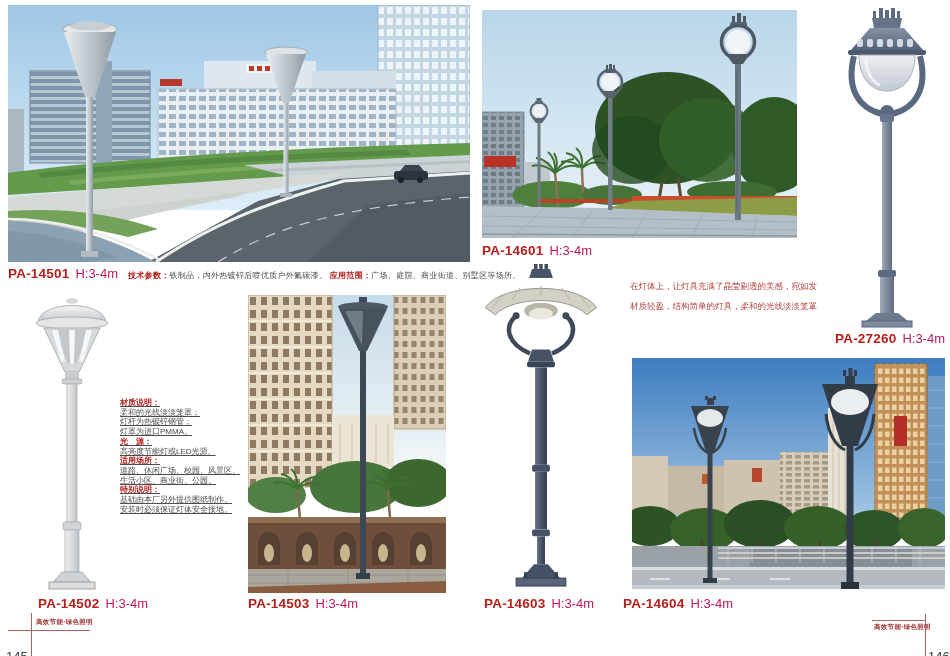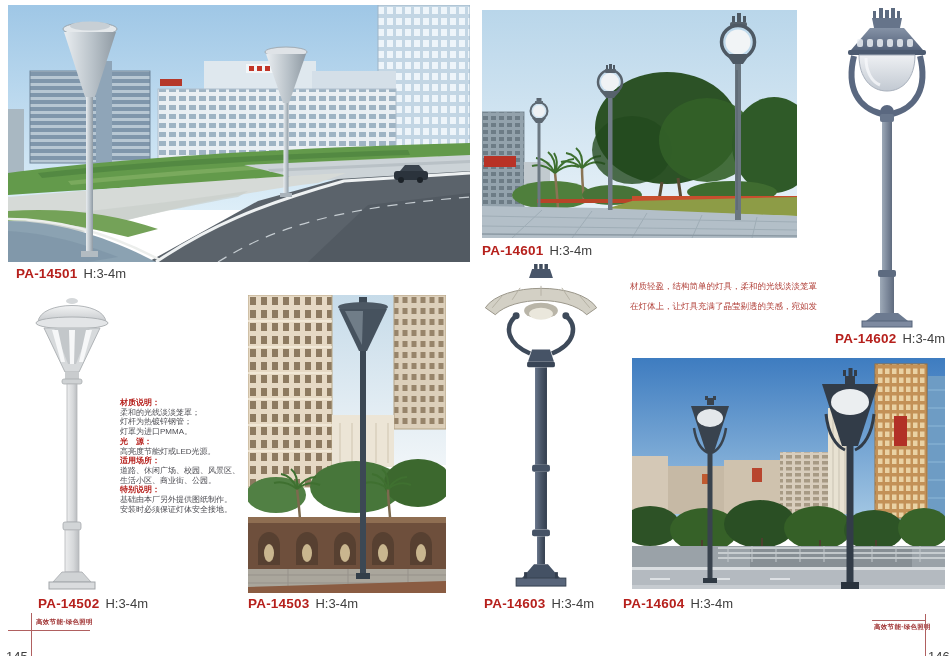--- a/index.html
+++ b/index.html
@@ -4,26 +4,26 @@
 <style>
   html,body{margin:0;padding:0;background:#e9e9e9;}
   .page{position:relative;width:950px;height:656px;background:#ffffff;overflow:hidden;
         font-family:"Liberation Sans",sans-serif;margin:0 auto;}
   .photo{position:absolute;margin:0;overflow:hidden;}
   .photo svg{display:block;width:100%;height:100%;}
   .prod{position:absolute;margin:0;}
   .prod svg{display:block;width:100%;height:100%;}
   .caption{position:absolute;white-space:nowrap;display:flex;align-items:flex-end;}
   .code{font-weight:bold;font-size:13.5px;color:#b6201c;letter-spacing:0.2px;}
-  .size{font-size:13px;color:#404040;margin-left:6px;}
+  .size{font-size:13px;color:#be185d;margin-left:6px;}
   .inline-specs{font-size:8px;margin-left:10px;letter-spacing:0.3px;}
   .sl{color:#b6201c;font-weight:bold;}
   .st{color:#4c4c52;}
   .specs-block{position:absolute;left:120px;top:398px;width:140px;font-size:8px;
-               line-height:9.7px;color:#4c4c52;white-space:nowrap;}
+               line-height:9.7px;color:#4c4c52;white-space:nowrap;text-decoration:underline;}
   .specs-block .heading{color:#b6201c;font-weight:bold;}
   .desc{position:absolute;left:630px;top:277px;font-size:8.5px;line-height:19.5px;
         color:#b2433c;white-space:nowrap;}
   .pagenum{position:absolute;font-size:13px;color:#3c3c3c;margin-top:36px;}
   .slogan{position:absolute;font-size:6.5px;font-weight:bold;color:#a03434;letter-spacing:0.3px;}
   .redline{position:absolute;background:#b06060;}
 </style>
 </head>
 <body>
 
@@ -98,23 +98,27 @@
       <g>
         <ellipse cx="82" cy="24" rx="27" ry="6.5" fill="#e4e8eb" stroke="#9aa5ad"></ellipse>
         <ellipse cx="82" cy="21" rx="20" ry="4.5" fill="#c7cfd5"></ellipse>
         <path d="M56,27 L108,27 L87,92 L77,92 Z" fill="url(#p1lamp)"></path>
         <rect x="78" y="92" width="7" height="154" fill="url(#p1lamp)"></rect>
         <rect x="73" y="246" width="17" height="6" fill="#b3bcc2"></rect>
       </g>
     </svg>
   </figure>
 
-  <div class="caption" style="left:16px;top:266px">
+  <div class="caption" style="left:8px;top:266px">
     <span class="code">PA-14501</span>
     <span class="size">H:3-4m</span>
+    <span class="inline-specs">
+      <span class="sl">技术参数：</span><span class="st">铁制品，内外热镀锌后喷优质户外氟碳漆。</span>
+      <span class="sl">应用范围：</span><span class="st">广场、庭院、商业街道、别墅区等场所。</span>
+    </span>
   </div>
 
   <figure class="photo" style="left:482px;top:10px;width:315px;height:228px">
     <svg viewBox="0 0 315 228" preserveAspectRatio="none">
       <defs>
         <linearGradient id="p2sky" x1="0" y1="0" x2="0" y2="1">
           <stop offset="0" stop-color="#b9d6ea"></stop>
             <stop offset="1" stop-color="#ecf4f9"></stop>
         </linearGradient>
         <pattern id="p2win" width="8" height="7" patternUnits="userSpaceOnUse">
@@ -243,27 +247,27 @@
       <rect x="54" y="108" width="14" height="8" rx="2" fill="#68768c"></rect>
       <rect x="56" y="116" width="10" height="150" fill="url(#g2pole)"></rect>
       <rect x="52" y="264" width="18" height="7" rx="2" fill="#5d6b80"></rect>
       <rect x="54" y="271" width="14" height="38" fill="url(#g2pole)"></rect>
       <path d="M50,307 L72,307 L82,315 L40,315 Z" fill="#6c7a90"></path>
       <rect x="36" y="315" width="50" height="6" fill="#7e8aa0" stroke="#56647a"></rect>
     </svg>
   </figure>
 
   <div class="caption" style="left:835px;top:331px">
-    <span class="code">PA-14602</span>
+    <span class="code">PA-27260</span>
     <span class="size">H:3-4m</span>
   </div>
 
   <div class="desc">
+    <div>在灯体上，让灯具充满了晶莹剔透的美感，宛如发</div>
     <div>材质轻盈，结构简单的灯具，柔和的光线淡淡笼罩</div>
-    <div>在灯体上，让灯具充满了晶莹剔透的美感，宛如发</div>
   </div>
 
   <figure class="prod" style="left:16px;top:292px;width:112px;height:302px">
     <svg viewBox="0 0 112 302" preserveAspectRatio="xMidYMid meet">
       <defs>
         <linearGradient id="g5sil" x1="0" y1="0" x2="0" y2="1">
           <stop offset="0" stop-color="#f2f3f4"></stop>
             <stop offset="1" stop-color="#c6c9cc"></stop>
         </linearGradient>
         <linearGradient id="g5pole" x1="0" y1="0" x2="1" y2="0">

